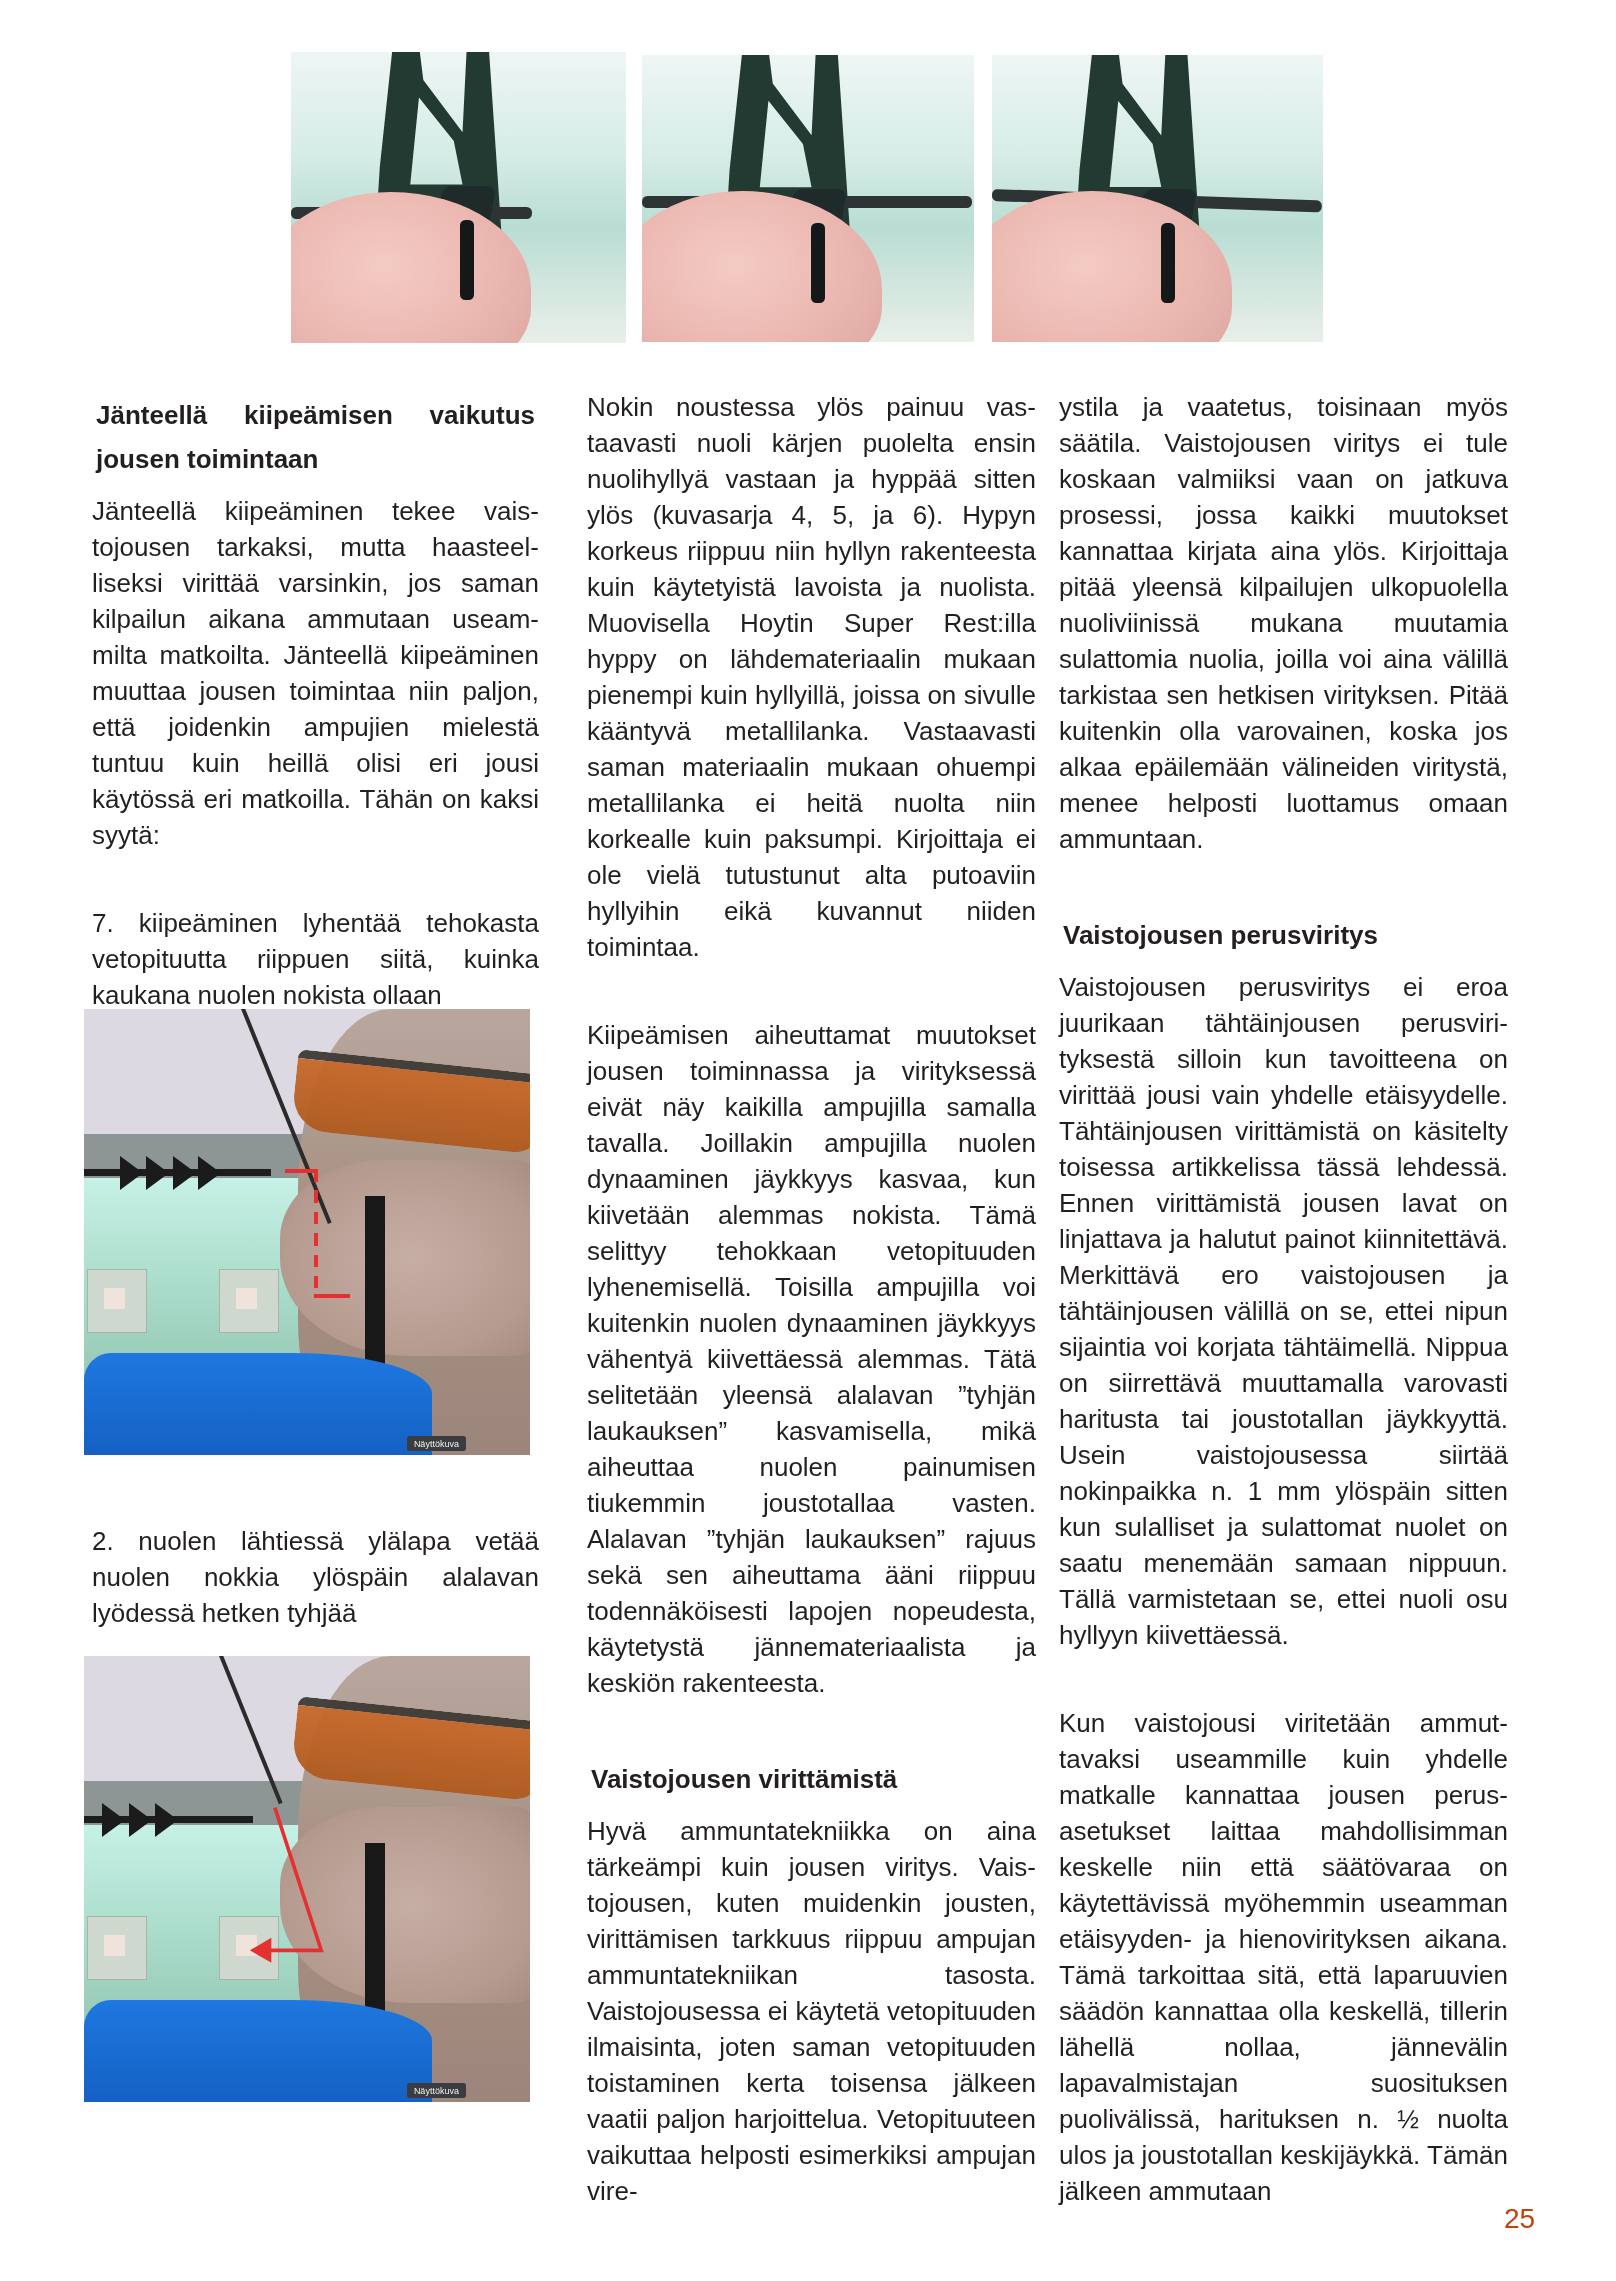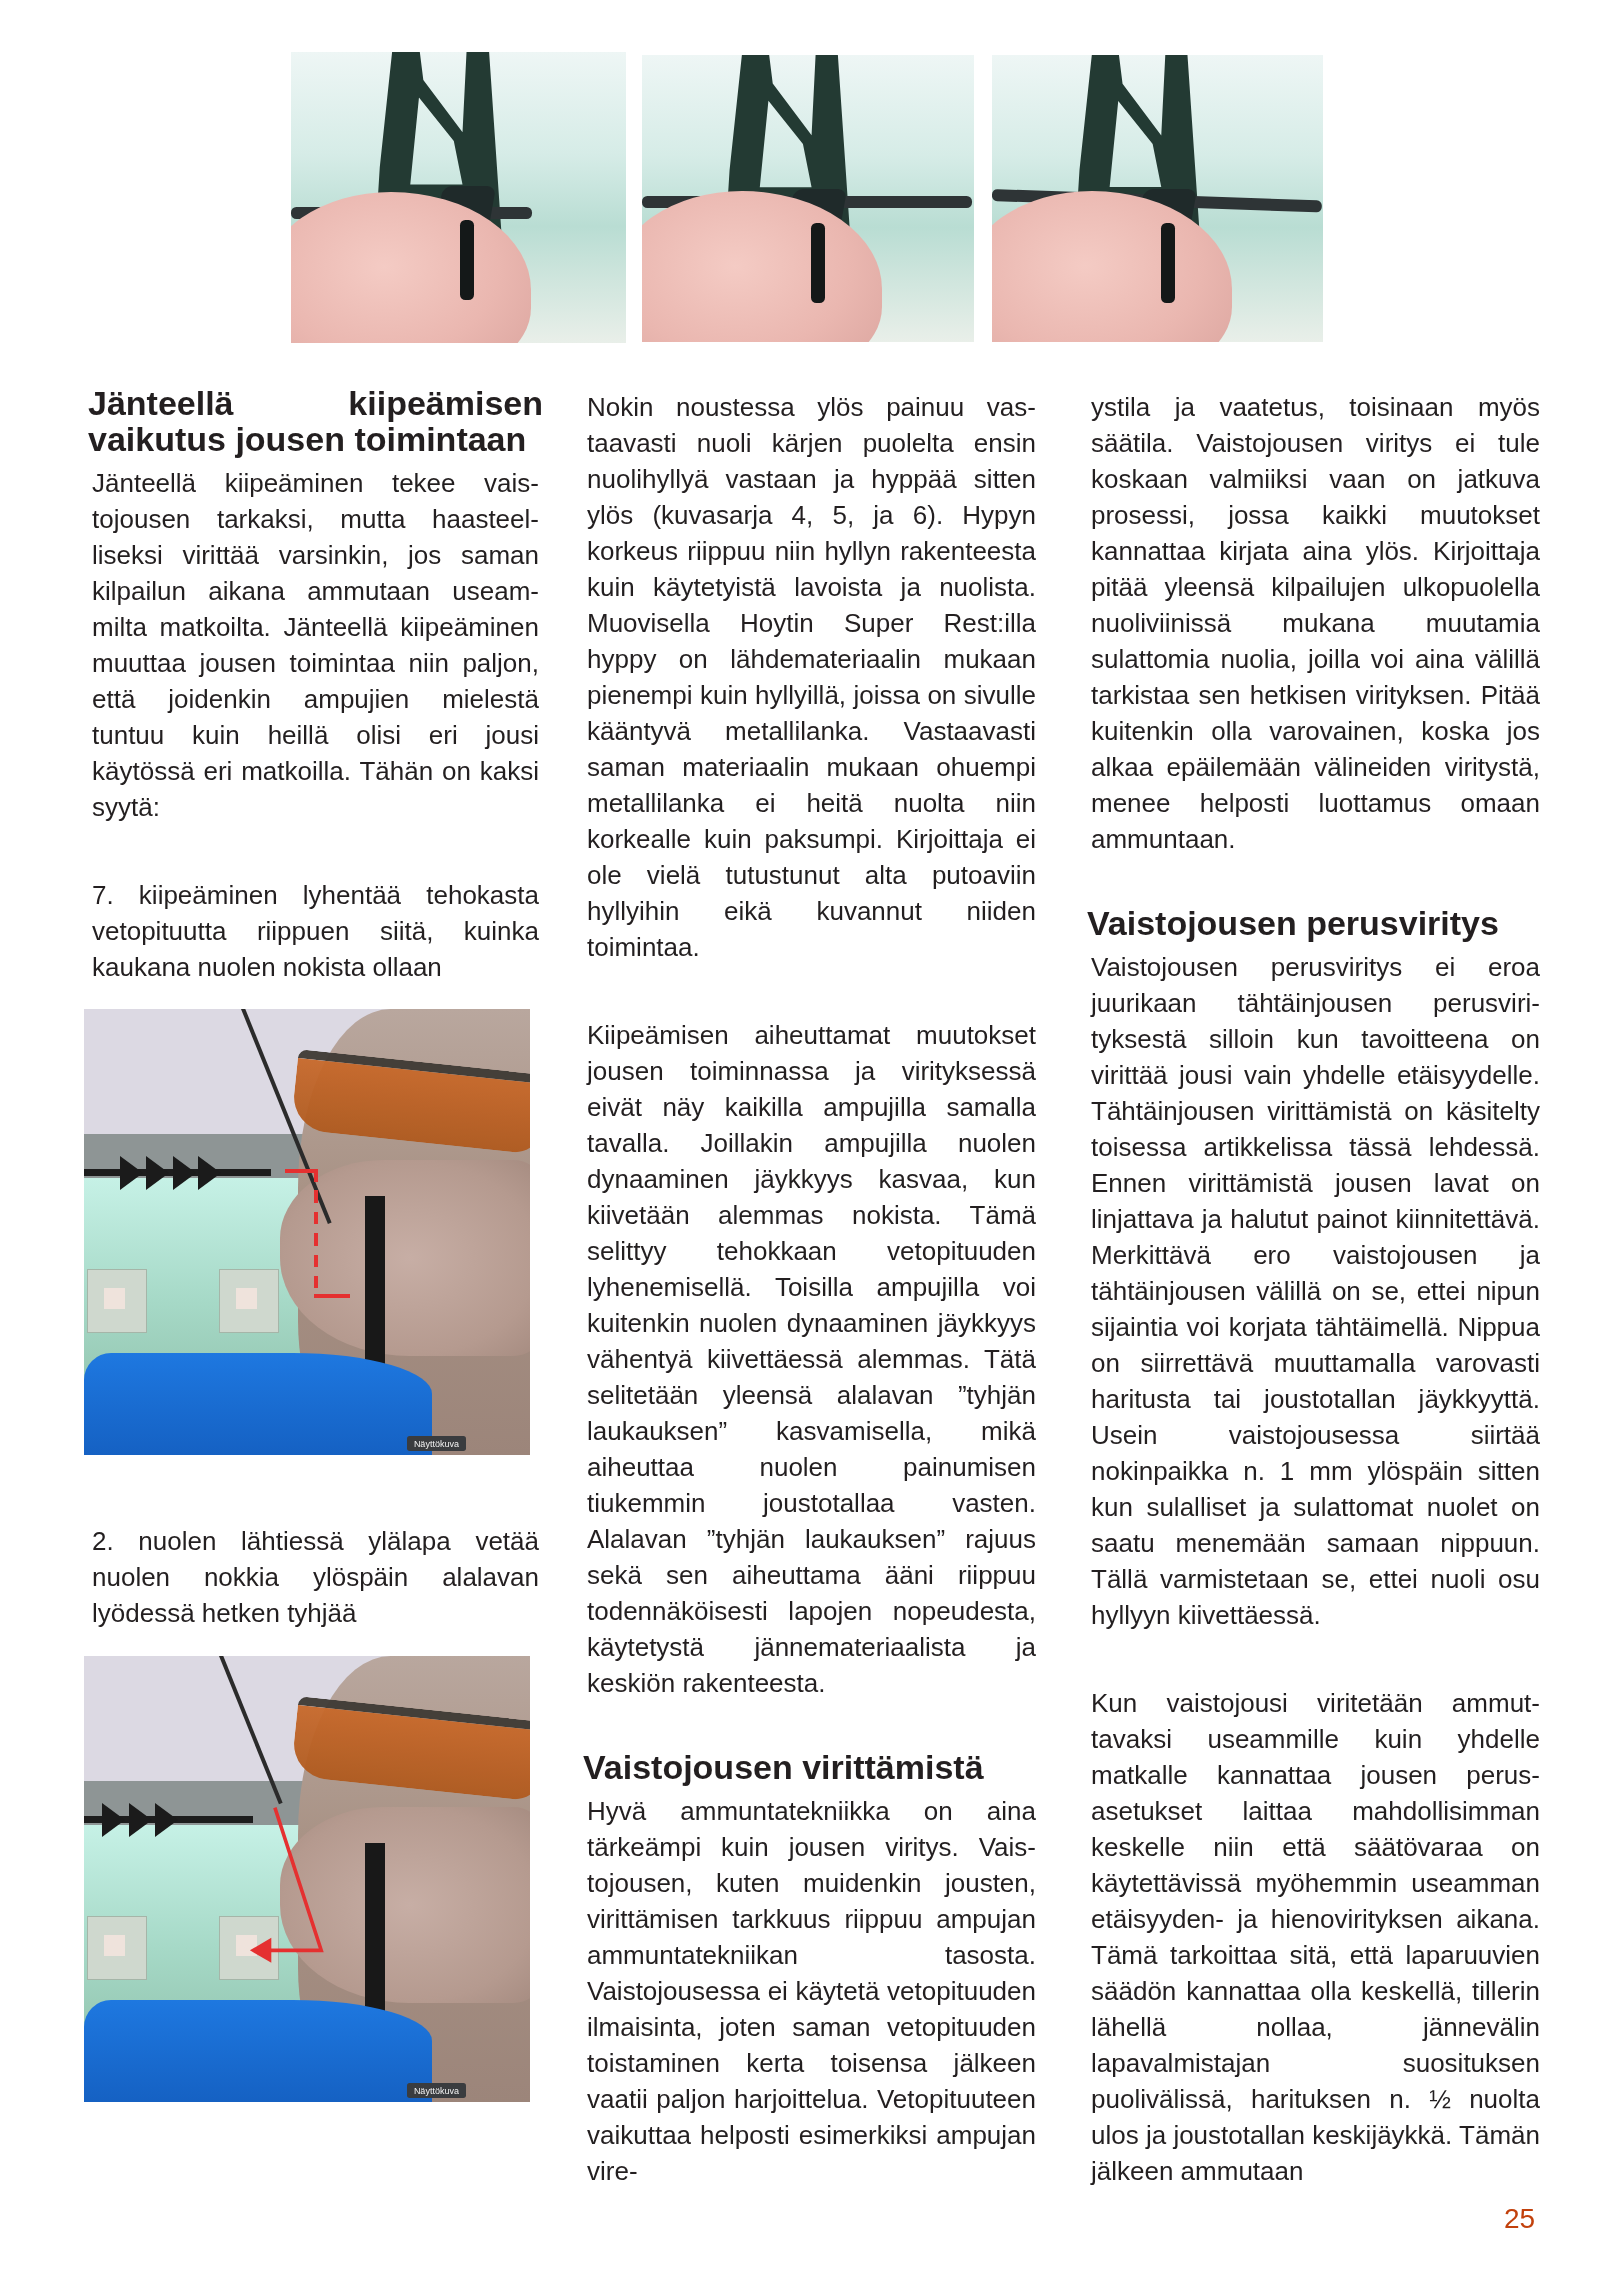--- a/index.html
+++ b/index.html
@@ -16,26 +16,26 @@
     background: radial-gradient(ellipse at 45% 40%, #f4cbc4 0%, #eab7b0 55%, #d9a39d 100%);
     border-radius: 50% 55% 40% 45%; }
   .strip-photo .grip { position:absolute; width: 53px; height: 205px; background:#1f2a2a;
     transform: skewX(-10deg); border-radius: 9px; }
   .strip-photo .band { position:absolute; width: 14.3px; height: 80px; background:#141818; border-radius: 5.3px; }
 
   
   .col { position: absolute; top: 381px; font-size: 26px; line-height: 36px;
          text-align: justify; hyphens: manual; }
   .col p { margin: 8px; }
-  .col h3 { margin: 4px; font-size: 34px; line-height: 36px; font-weight: bold; text-align: justify; }
+  .col h3 { margin: 12px; font-size: 26px; line-height: 44px; font-weight: bold; text-align: justify; }
   .col h3.tight { text-align: left; }
   .gap { height: 36px; }
   .col1 { left: 84px; width: 463px; }
   .col2 { left: 579px; width: 465px; }
-  .col3 { left: 1083px; width: 465px; }
+  .col3 { left: 1051px; width: 465px; }
 
   
   .inline-photo { position: absolute; left: 84px; width: 446px; height: 446px; overflow: hidden;
     background: #f97316; }
   .inline-photo .wall { position:absolute; left:0; top:0; width:100%; height: 125px; background:#dcd9e3; }
   .inline-photo .band-gray { position:absolute; left:0; top:125px; width: 70%; height: 49px; background:#8e9595; }
   .inline-photo .teal { position:absolute; left:0; top:169px; width: 70%; height: 205px;
      background: linear-gradient(180deg, #c6f1e6 0%, #a6d9c7 60%, #96c8b3 100%); }
   .inline-photo .target { position:absolute; width: 58px; height: 62px; background:#cfd8ce;
      border: 1.8px solid #a5b5a8; }

